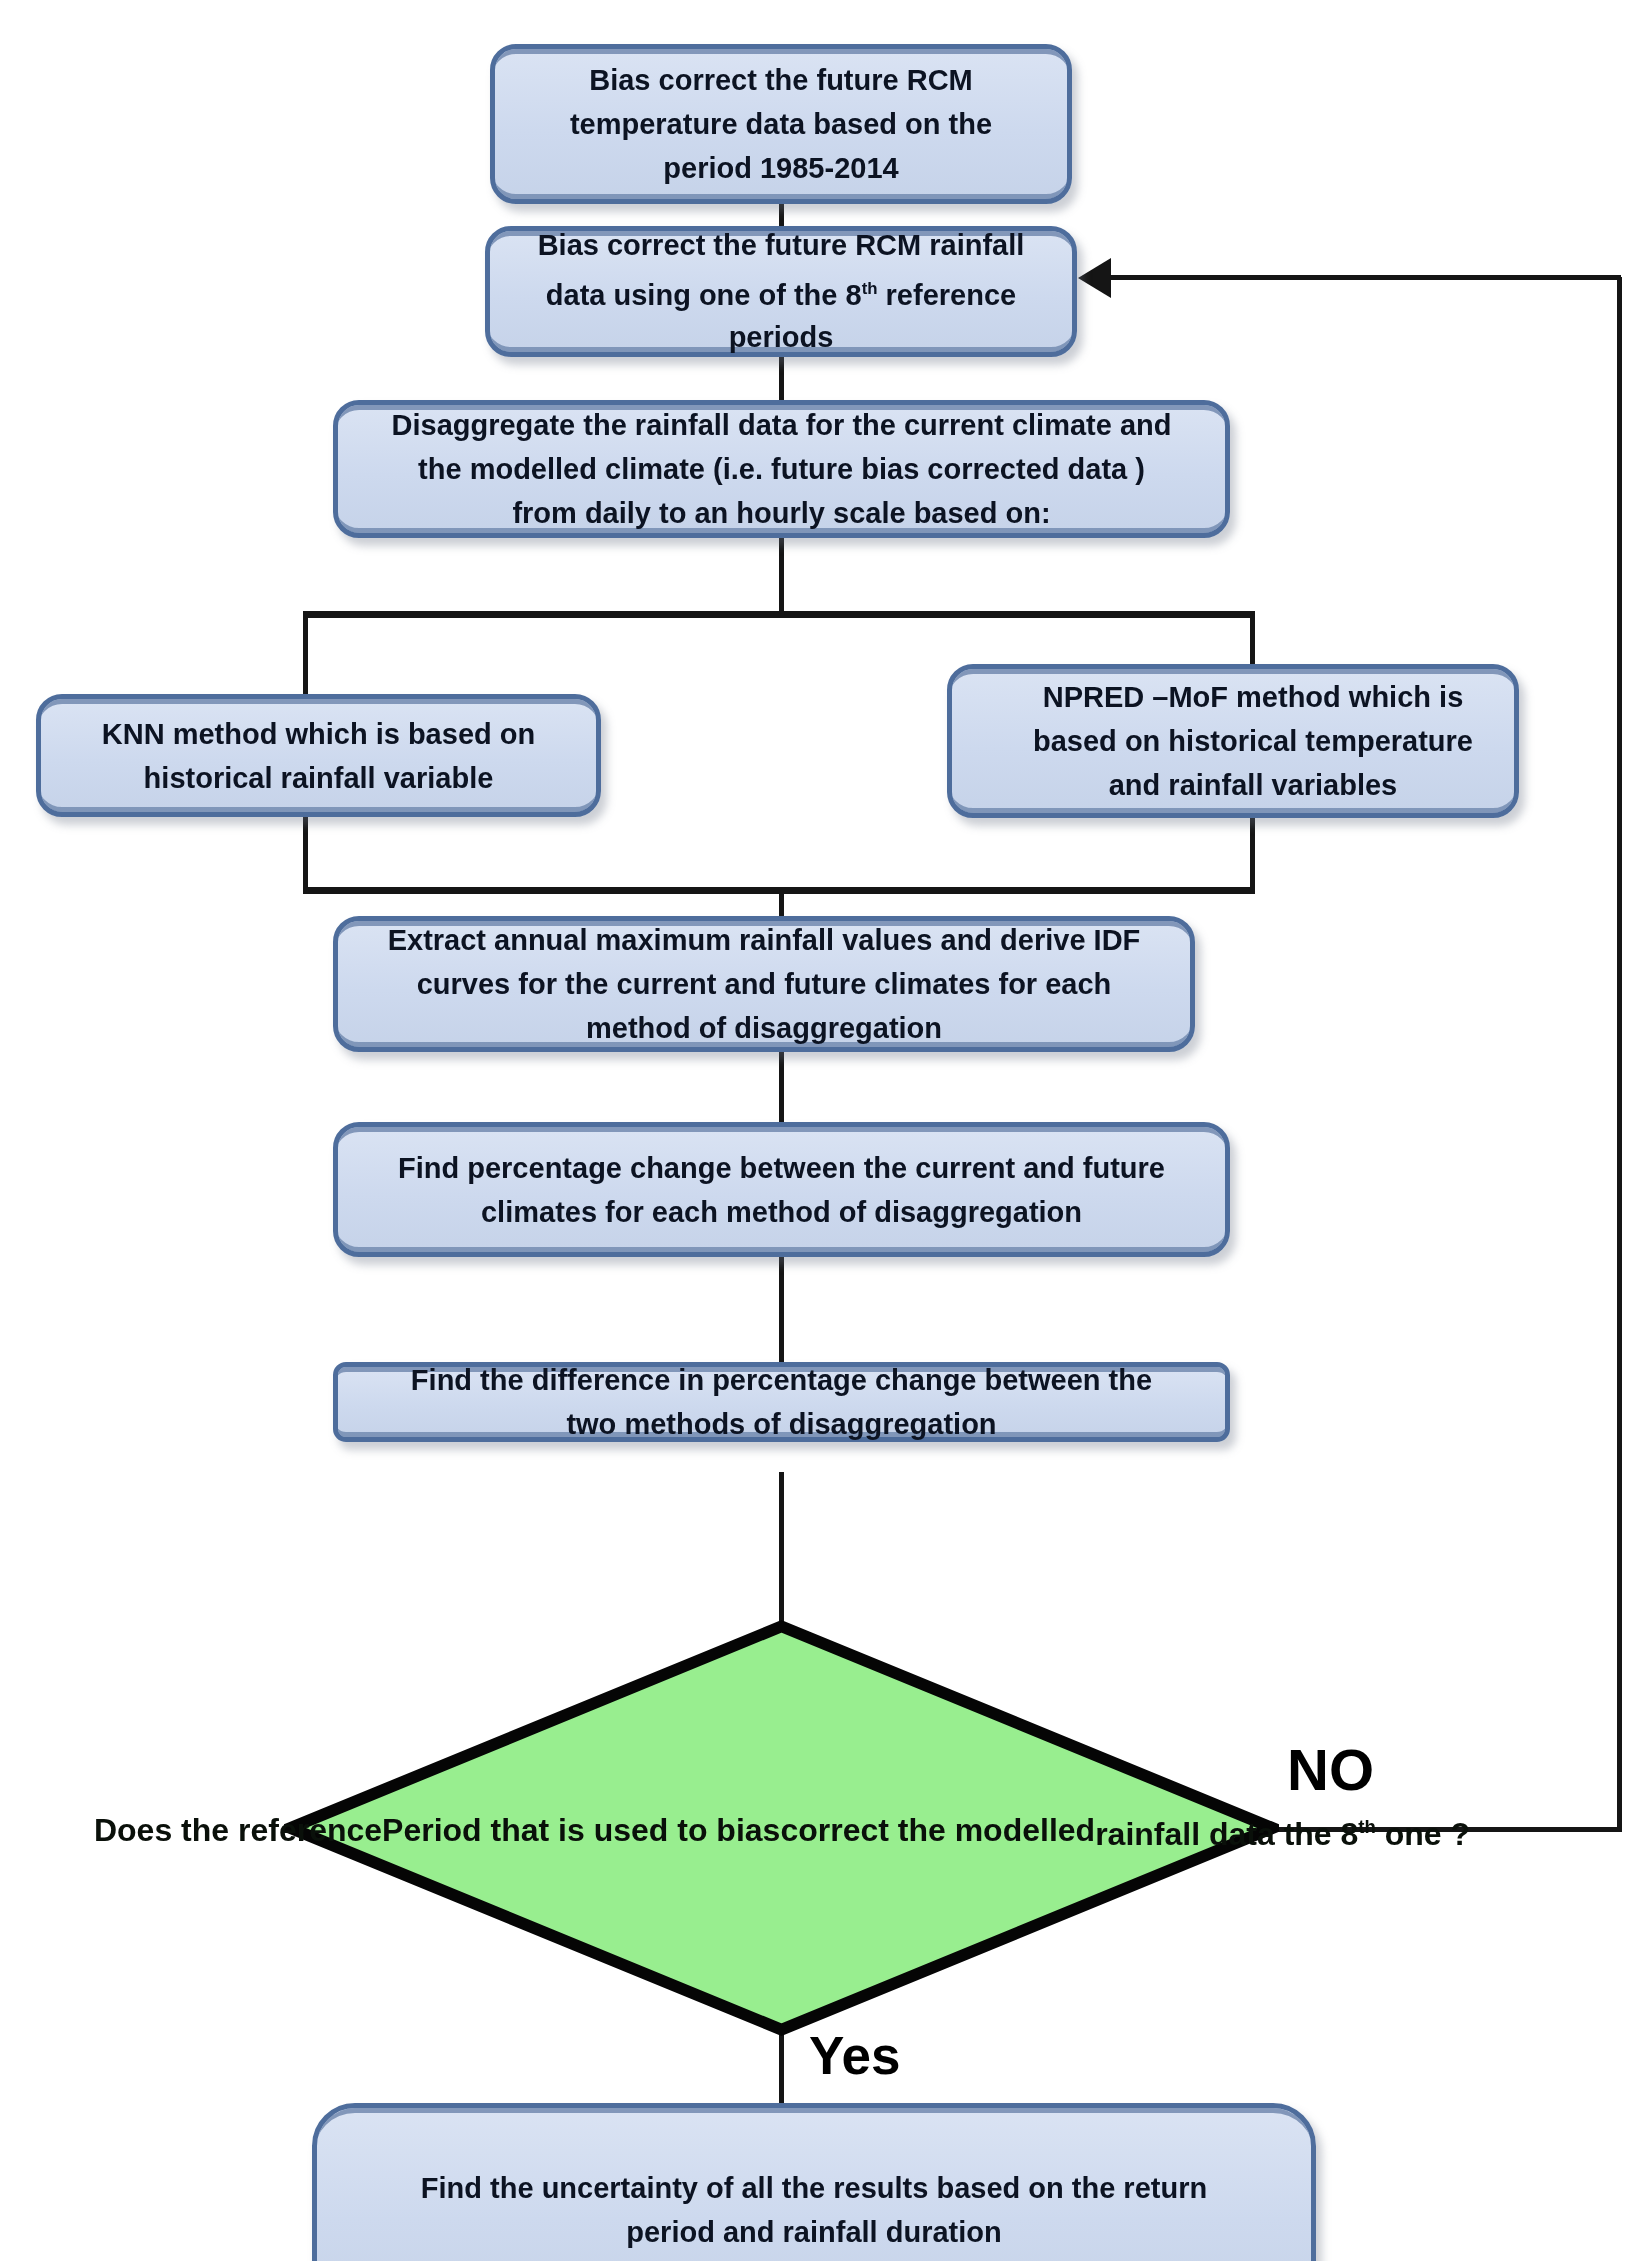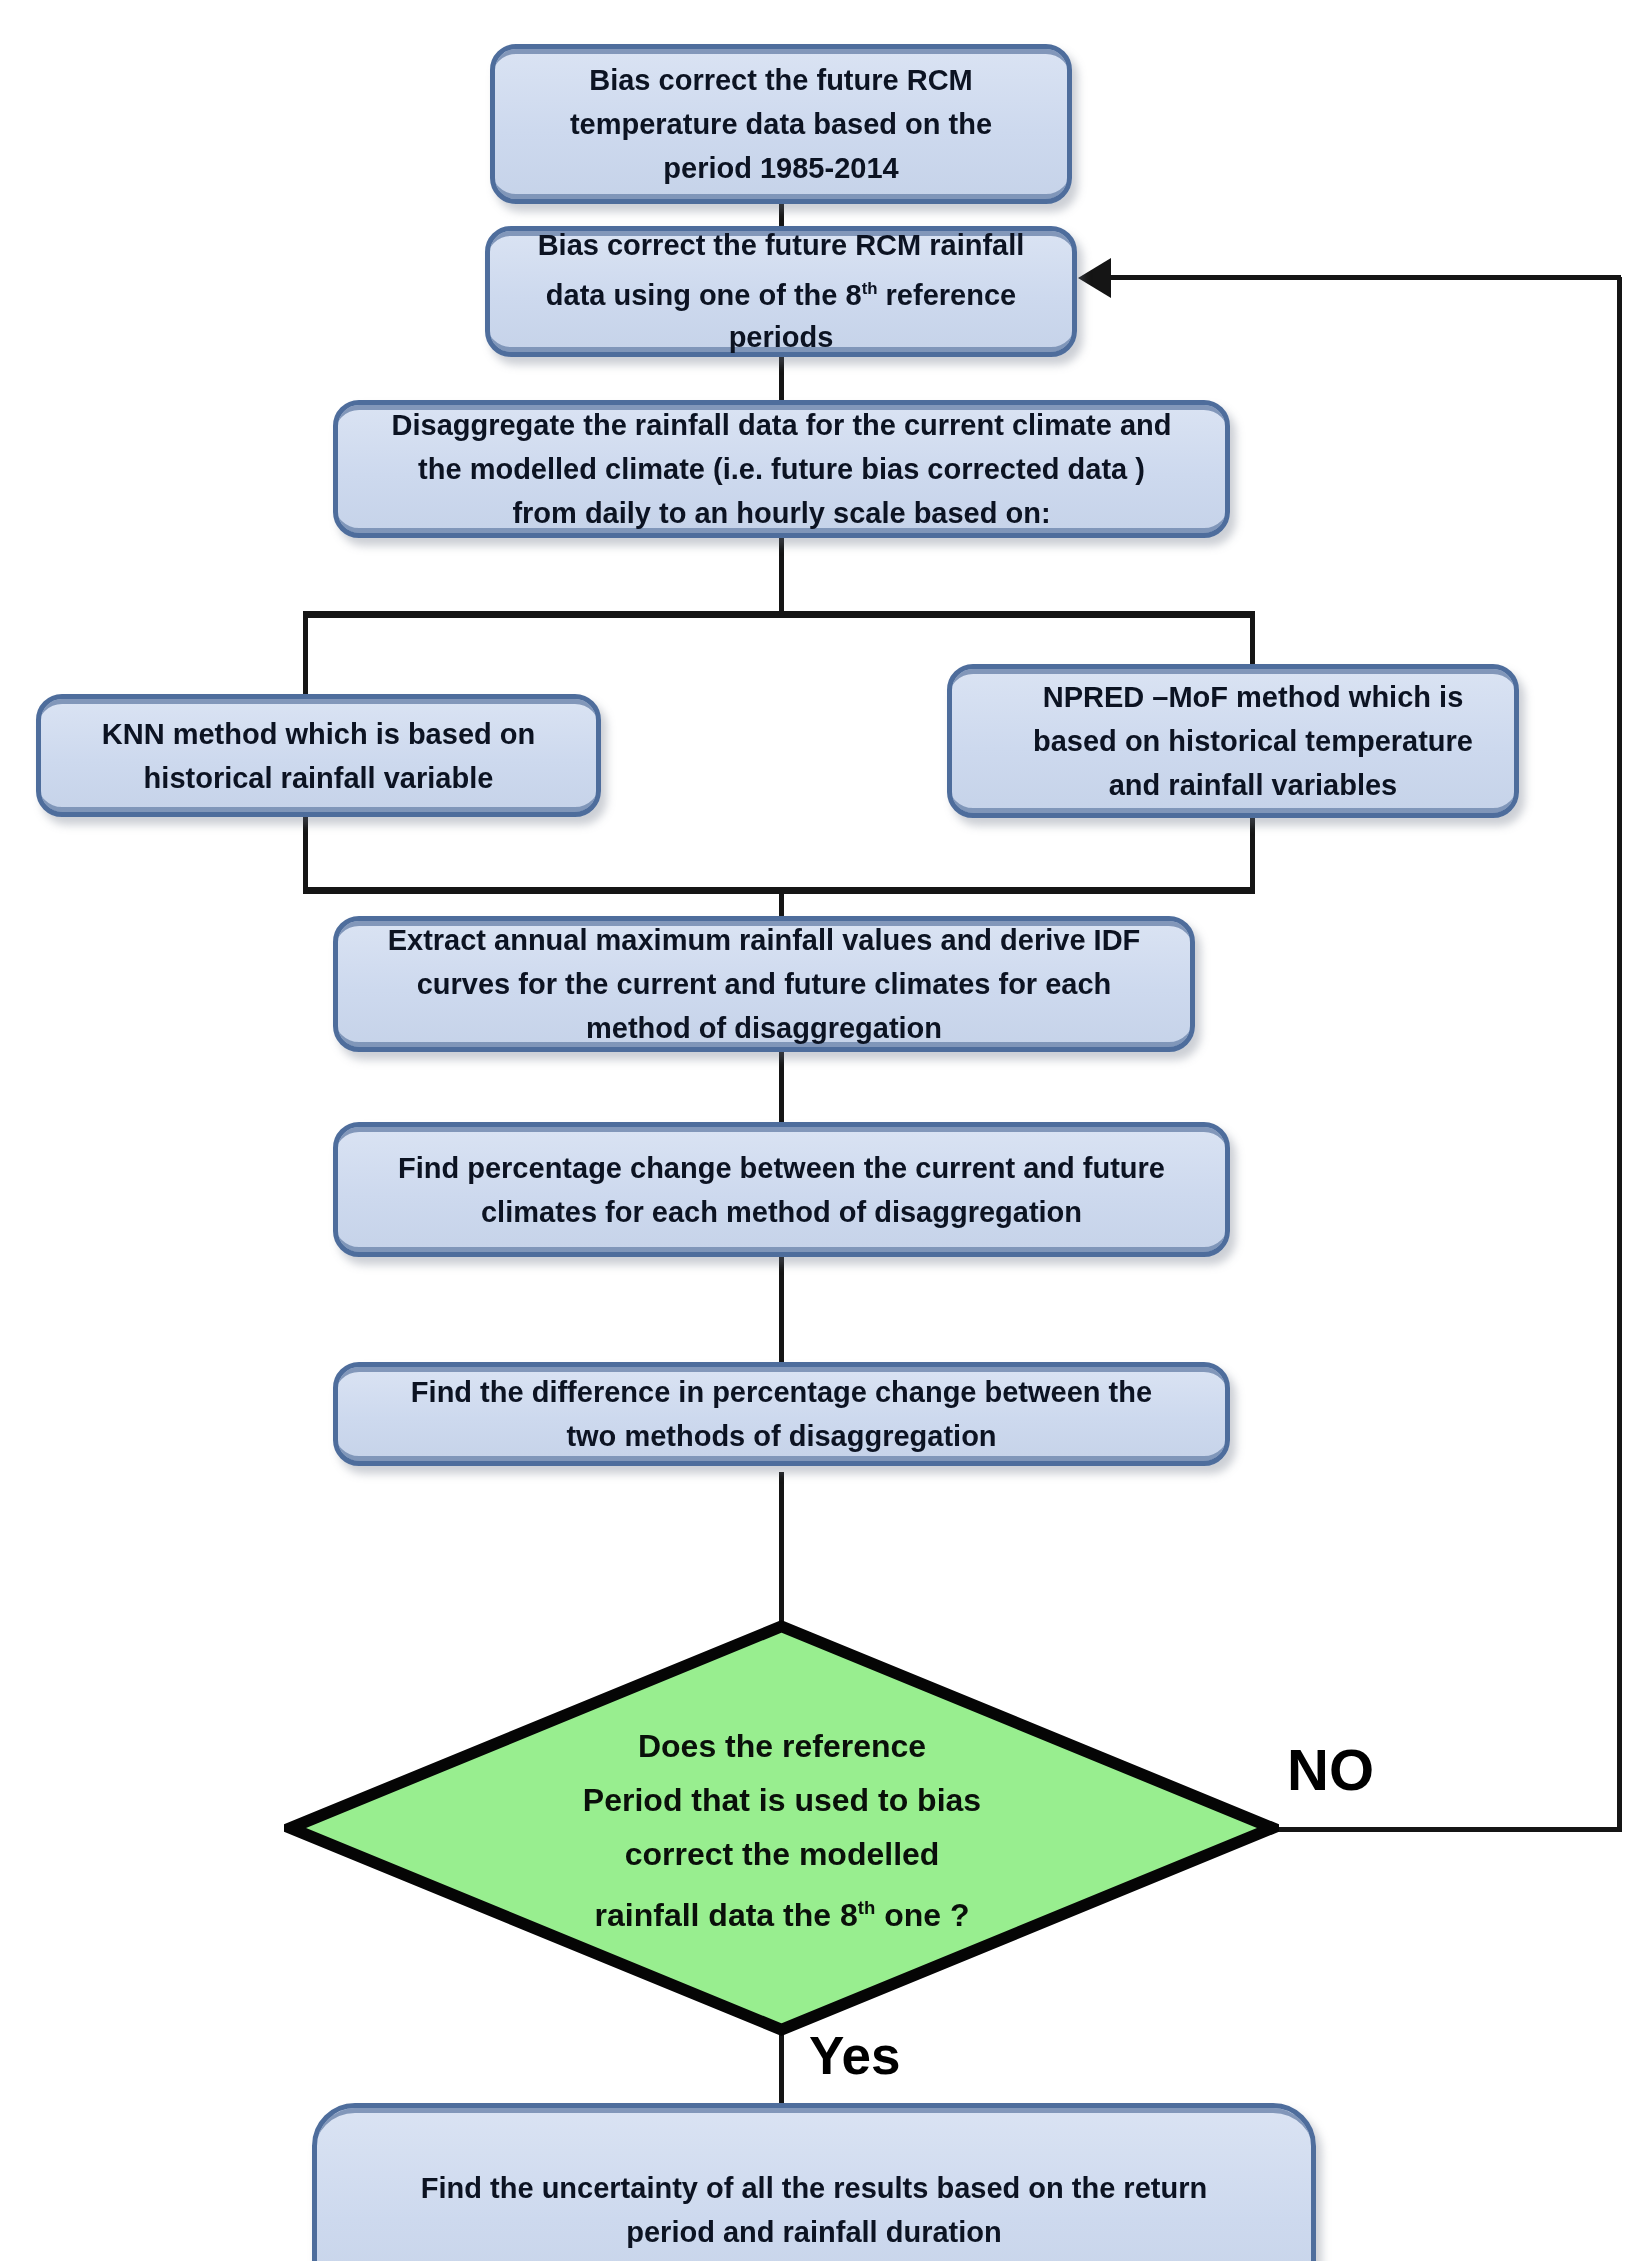--- a/index.html
+++ b/index.html
@@ -38,21 +38,21 @@
   .arrow-left{
     position:absolute;width:0;height:0;
     border-top:20px solid transparent;
     border-bottom:20px solid transparent;
     border-right:33px solid #151515;
   }
   
   .diamond-svg{position:absolute;}
   .diamond-text{
     position:absolute;
-    display:flex;flex-direction:column;justify-content:center;align-items:center;
+    display:flex;flex-direction:row;justify-content:center;align-items:center;
     text-align:center;color:#0a100a;font-weight:bold;
   }
   .diamond-text .line{font-size:32px;line-height:54px;white-space:nowrap;}
   
   .edge-label{position:absolute;font-weight:bold;color:#000;white-space:nowrap;}
   #no-label{font-size:58px;}
   #yes-label{font-size:53px;}
 </style>
 </head>
 <body>
@@ -111,21 +111,21 @@
     <div class="line">Extract annual maximum rainfall values and derive IDF</div>
     <div class="line">curves  for the current and future climates  for each</div>
     <div class="line">method of disaggregation</div>
   </div>
 
   <div class="node" style="left:333px;top:1122px;width:897px;height:135px;">
     <div class="line">Find percentage change between the current and future</div>
     <div class="line">climates  for each method of disaggregation</div>
   </div>
 
-  <div class="node" style="left:333px;top:1362px;width:897px;height:104px;">
+  <div class="node" style="left:333px;top:1362px;width:897px;height:80px;border-radius:13px;">
     <div class="line">Find the difference in percentage change between the</div>
     <div class="line">two methods of disaggregation</div>
   </div>
 
   <svg class="diamond-svg" style="left:284px;top:1620px;" width="995" height="416" viewBox="0 0 2200 920">
     <polygon points="1100,14 2186,460 1100,906 14,460" fill="#98ee8f" stroke="#050505" stroke-width="26"></polygon>
   </svg>
   <div class="diamond-text" style="left:488px;top:1719px;width:588px;height:222px;">
     <div class="line">Does the reference</div>
     <div class="line">Period that is used to bias</div>

